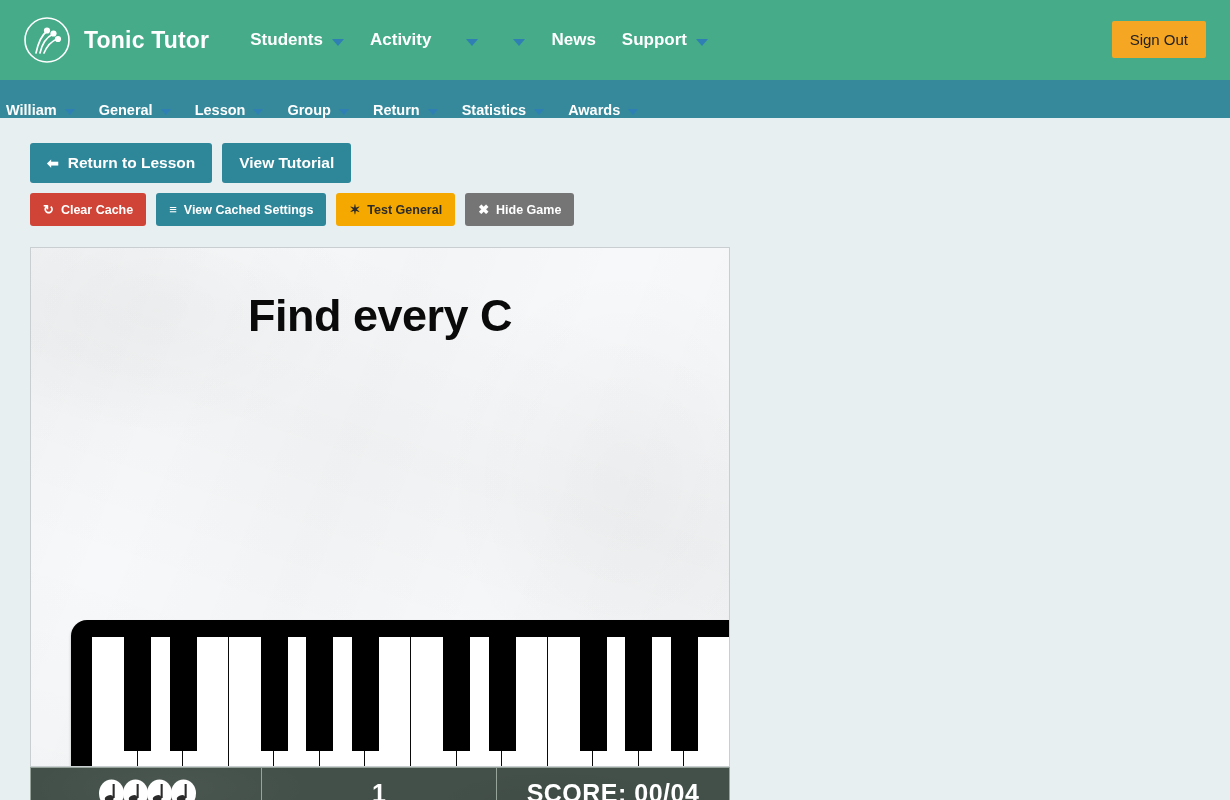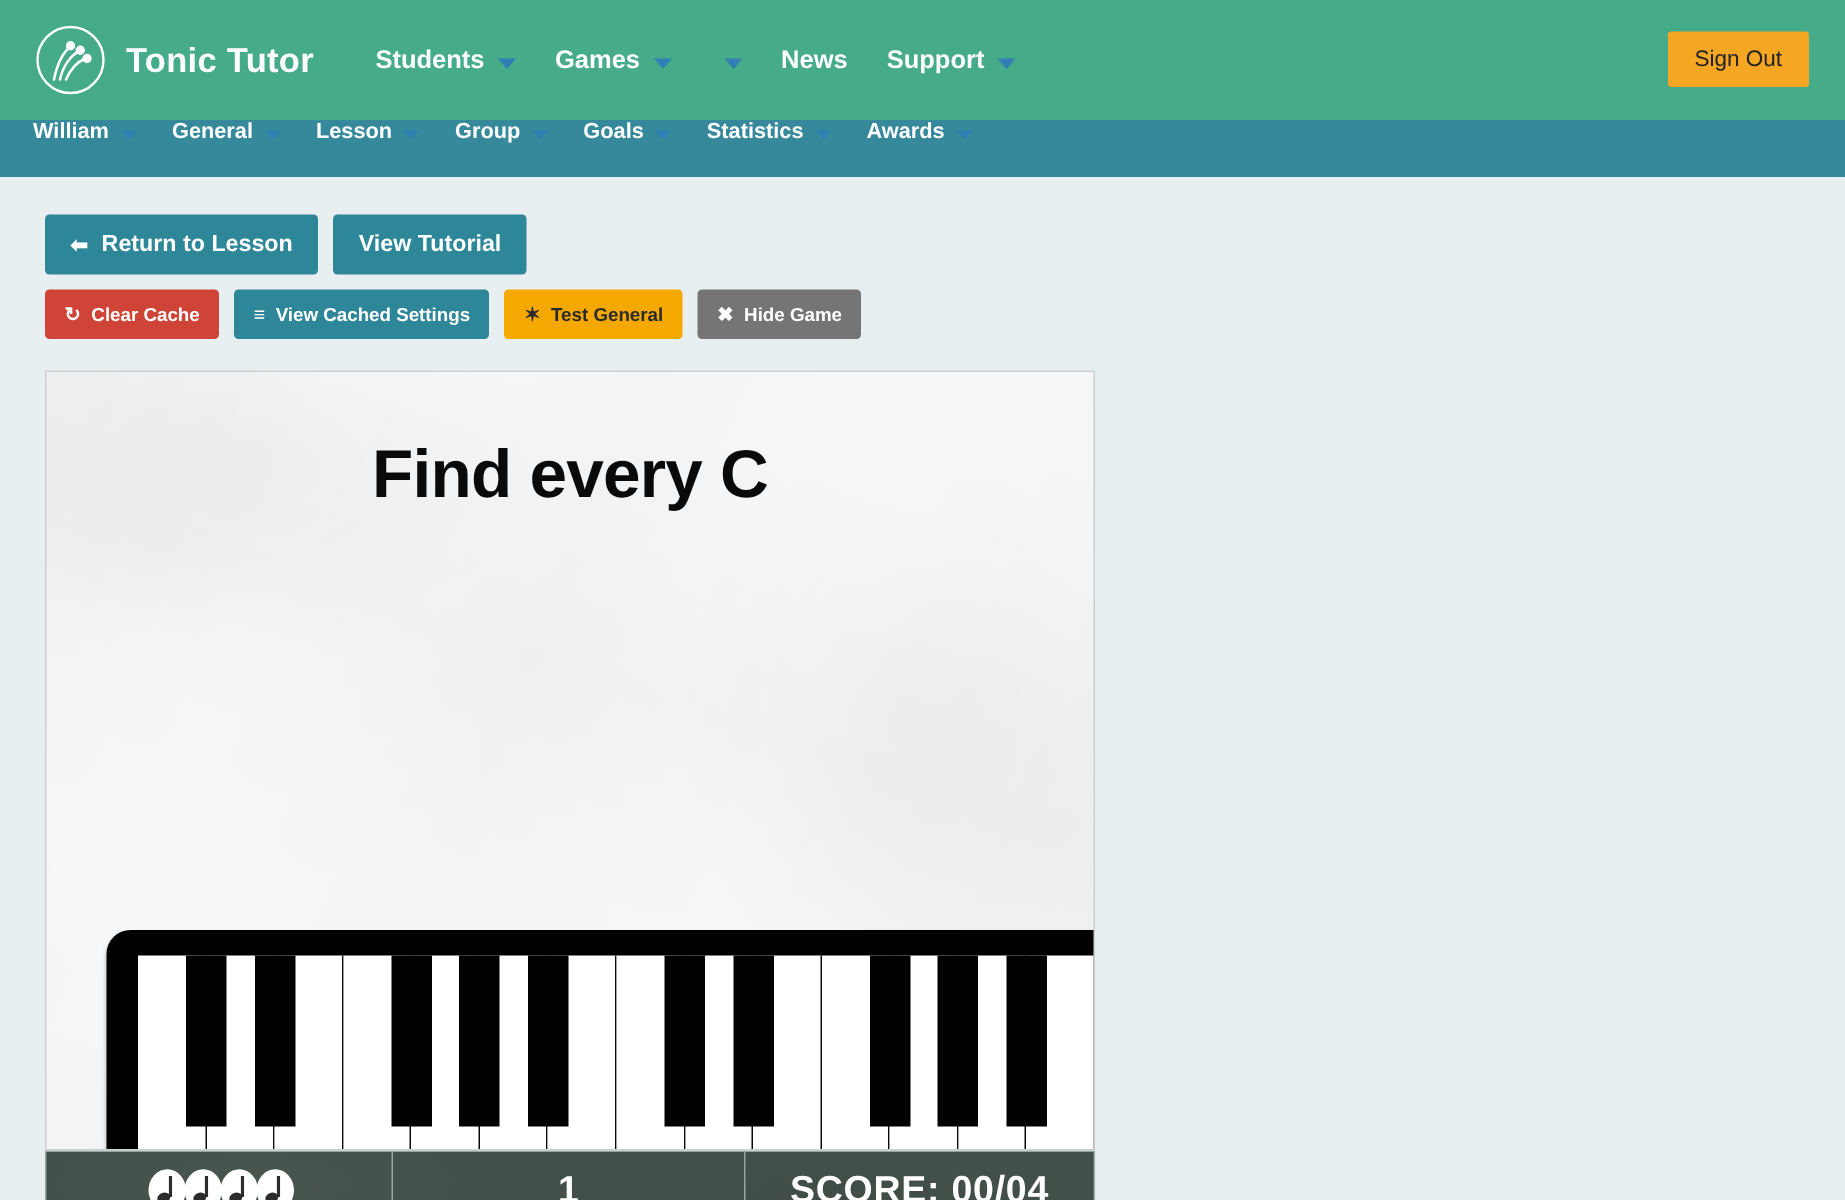--- a/index.html
+++ b/index.html
@@ -69,22 +69,22 @@
     padding: 10px 18px;
     cursor: pointer;
     border-radius: 2px;
   }
 
   
   .subnav {
     height: 38px;
     background: #35899b;
     display: flex;
-    align-items: flex-start;
-    padding-left: 22px;
+    align-items: flex-end;
+    padding-left: 6px;
   }
   .subnav-item {
     display: flex;
     align-items: center;
     color: #ffffff;
     font-size: 14.5px;
     font-weight: 600;
     padding: 0 12px 0 0;
     margin-right: 12px;
     cursor: pointer;
@@ -243,21 +243,23 @@
     </svg>
   </span>
   <span class="brand-title">Tonic Tutor</span>
 
   <span class="nav-items">
     <span class="nav-item">
       <span>Students</span>
       <i class="caret"></i>
     </span>
     <span class="nav-item">
-      <span>Games</span>
+      <span>Activity</span>
+    </span>
+    <span class="nav-item">
       <i class="caret"></i>
     </span>
     <span class="nav-item">
       <i class="caret"></i>
     </span>
     <span class="nav-item">
       <span>News</span>
     </span>
     <span class="nav-item">
       <span>Support</span>
@@ -279,21 +281,21 @@
   </span>
   <span class="subnav-item">
     <span>Lesson</span>
     <i class="caret"></i>
   </span>
   <span class="subnav-item">
     <span>Group</span>
     <i class="caret"></i>
   </span>
   <span class="subnav-item">
-    <span>Goals</span>
+    <span>Return</span>
     <i class="caret"></i>
   </span>
   <span class="subnav-item">
     <span>Statistics</span>
     <i class="caret"></i>
   </span>
   <span class="subnav-item">
     <span>Awards</span>
     <i class="caret"></i>
   </span>

